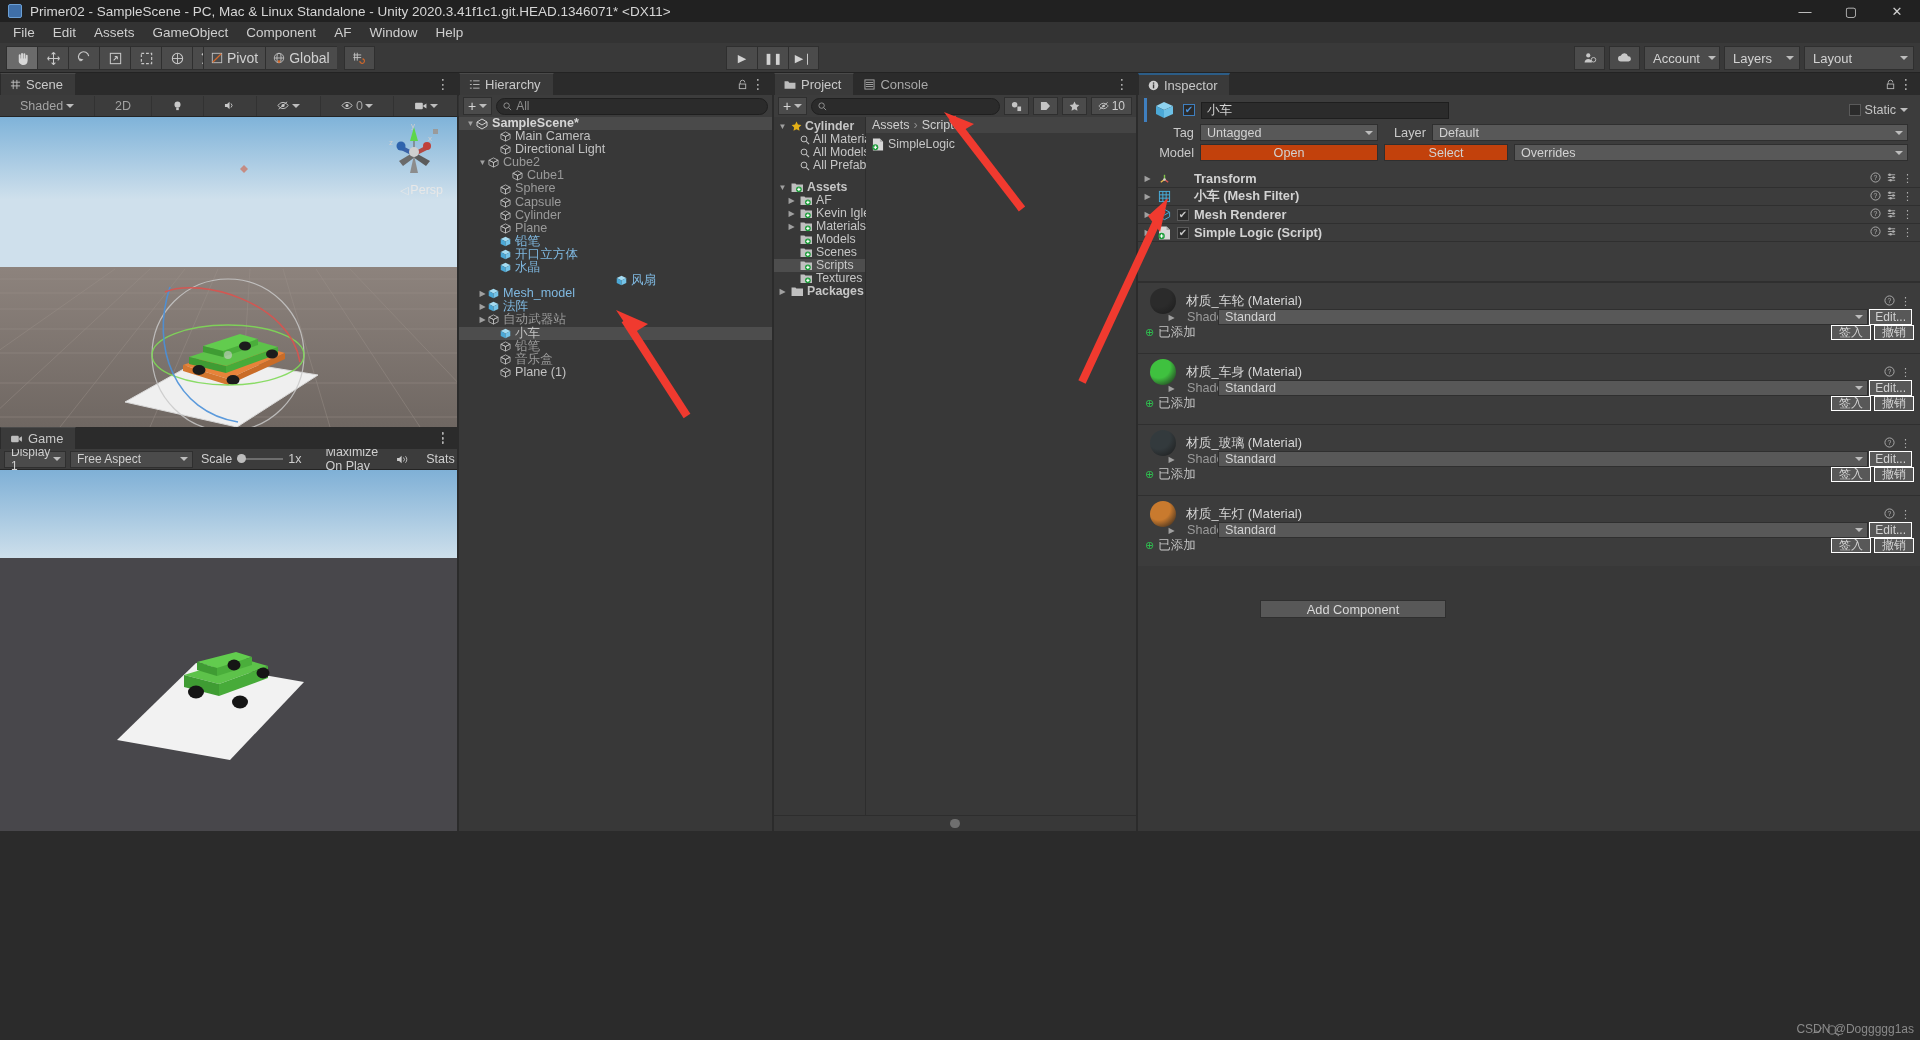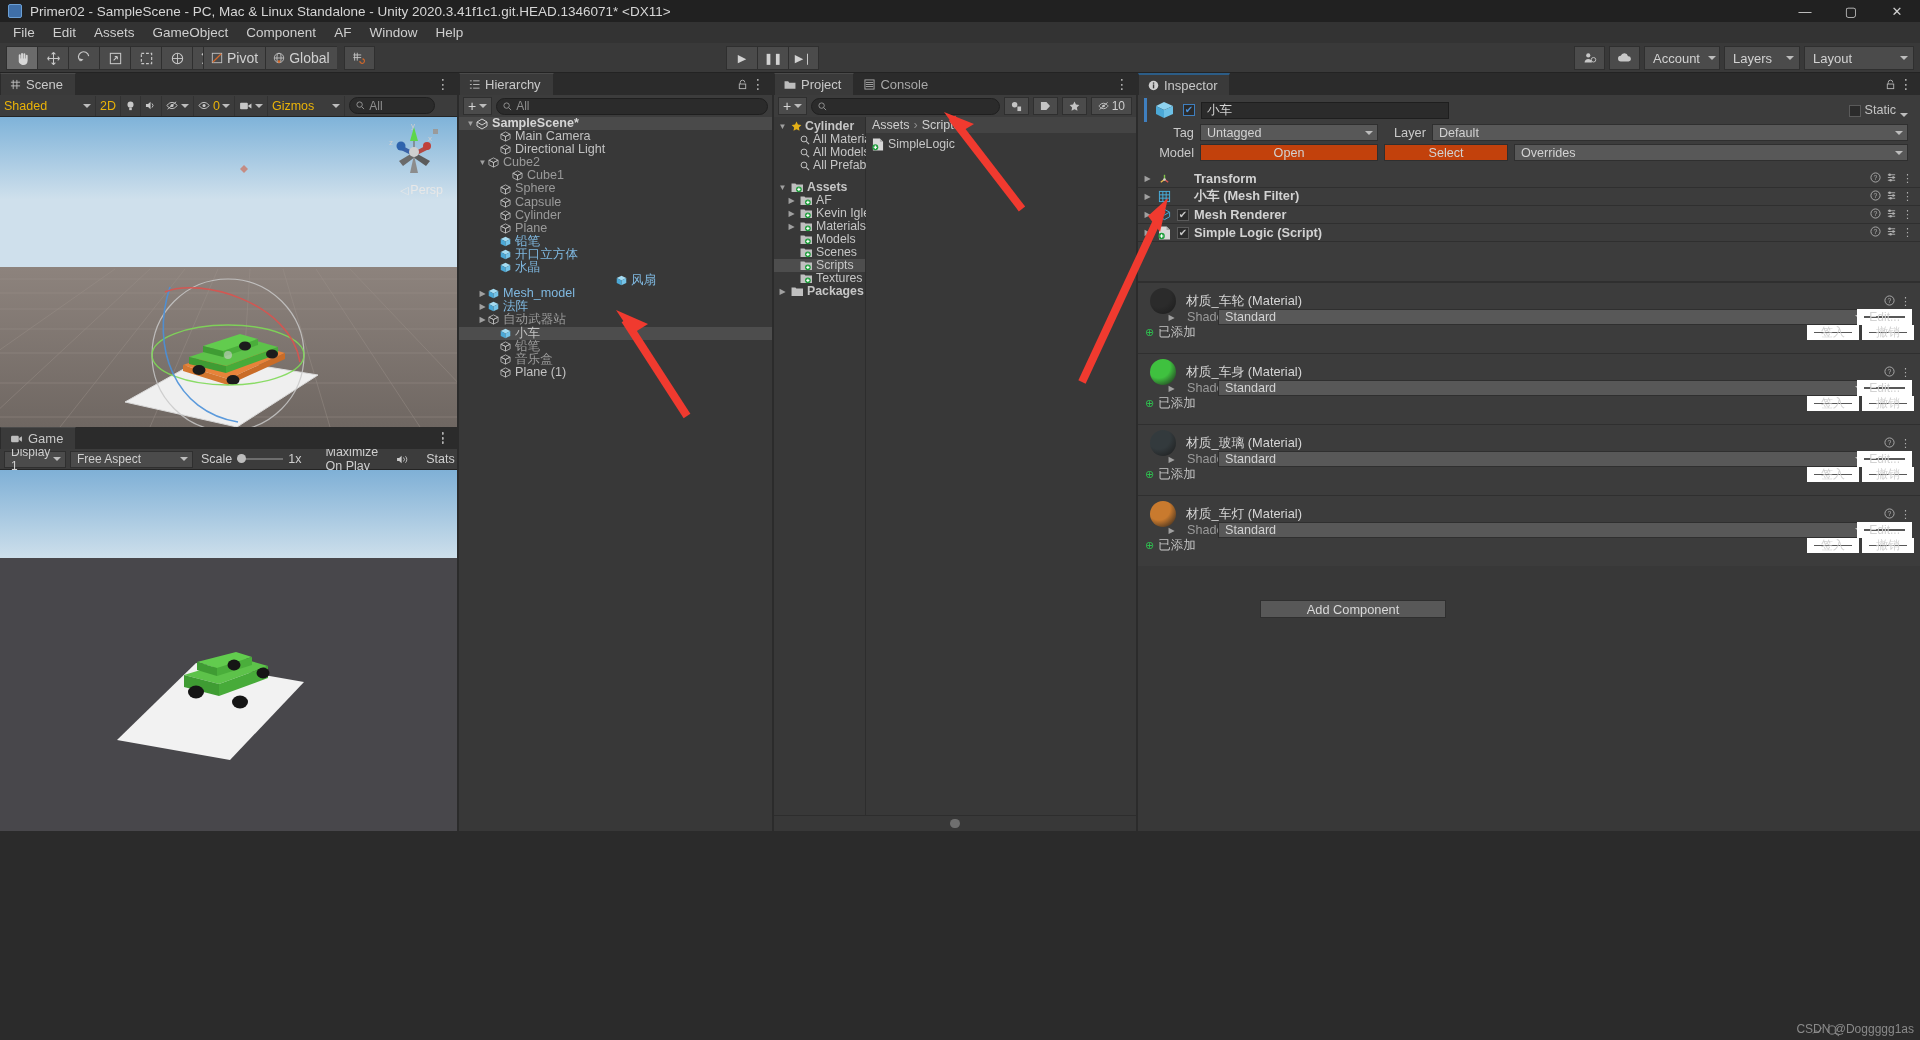--- a/index.html
+++ b/index.html
@@ -61,21 +61,21 @@
     border-left:1px solid #2b2b2b; border-right:1px solid #2b2b2b;}
   .ptab.inactive { background:#2b2b2b; color:#a8a8a8; border-top-color:transparent; }
   .ptab.sel-blue { border-top:2px solid #2c5d87; }
   .tab-dots { position:absolute; right:6px; top:3px; color:#b4b4b4; font-size:14px; letter-spacing:1px;}
   .tab-lock { position:absolute; right:24px; top:4px; }
 
   
   #scene-panel { left:0; top:73px; width:457px; height:354px; }
   .scene-toolbar { height:22px; background:#3c3c3c; border-bottom:1px solid #242424;
      display:flex; align-items:center; gap:0; font-size:12.5px; }
-  .sc-item { height:20px; display:flex; align-items:center; padding:0 4px; gap:3px; color:#eab308;
+  .sc-item { height:20px; display:flex; align-items:center; padding:0 20px; gap:3px; color:#a3a3a3;
      border-right:1px solid #323232; }
   #scene-canvas { position:absolute; left:0; top:44px; width:457px; height:310px; overflow:hidden; }
 
   
   #game-panel { left:0; top:427px; width:457px; height:404px; }
   .game-toolbar { height:21px; background:#3c3c3c; border-bottom:1px solid #242424;
      display:flex; align-items:center; font-size:12.5px; }
   .gm-item { height:19px; display:flex; align-items:center; padding:0 5px; gap:4px; color:#cfcfcf; }
   .gm-drop { background:#4b4b4b; border:1px solid #2f2f2f; height:17px; display:flex;
      align-items:center; justify-content:space-between; padding:0 4px 0 6px; font-size:12px; }
@@ -131,21 +131,21 @@
   .comp-icons { margin-left:auto; display:flex; align-items:center; gap:5px; padding-right:7px;
      color:#b0b0b0; font-size:11px; font-weight:normal;}
   .mat-block { background:#3c3c3c; border-top:1px solid #2f2f2f; position:relative; }
   .mat-title { display:flex; align-items:center; gap:10px; padding:5px 0 2px 12px; }
   .mat-sphere { width:26px; height:26px; border-radius:50%; flex:none; }
   .mat-name { font-size:12.8px; color:#d6d6d6; }
   .mat-shader { display:flex; align-items:center; gap:10px; padding-left:28px; margin-top:-6px;}
   .added-row { display:flex; align-items:center; gap:4px; padding-left:7px; height:17px; font-size:12.5px; }
   .green-plus { color:#2fbf4f; font-size:11px; }
   .mat-btns { position:absolute; right:6px; display:flex; gap:3px; }
-  .mini-btn { background:#585858; border:7px solid #ffffff; height:15px; padding:0 7px;
+  .mini-btn { background:#585858; border:1px solid #ffffff; height:15px; padding:0 7px;
      display:flex; align-items:center; font-size:12px; color:#d2d2d2; }
 
   .checkbox { width:12px; height:12px; background:#2b2b2b; border:1px solid #3f7fbf;
      display:flex; align-items:center; justify-content:center; flex:none; }
   .checkbox.checked::after { content:"✔"; color:#4a90d9; font-size:10px; line-height:1; }
   .checkbox.plain { border-color:#5a5a5a; }
   .checkbox.plain.checked::after { color:#c8c8c8; }
 
   
   .icon { display:inline-block; flex:none; }
@@ -987,21 +987,21 @@
         <span style="width:3px;height:24px;background:#3f7fbf;display:inline-block;flex:none;"></span>
         <svg width="24" height="22" viewBox="0 0 24 22">
           <polygon points="3,7 11,3 20,7 11,11" fill="#8fd3f0"></polygon>
           <polygon points="3,7 11,11 11,19 3,15" fill="#4ba8d6"></polygon>
           <polygon points="11,11 20,7 20,15 11,19" fill="#6cc0e6"></polygon>
         </svg>
         <span class="checkbox checked"></span>
         <div class="in-field" style="width:248px;">
           <span>小车</span>
         </div>
-        <div style="margin-left:auto;display:flex;align-items:flex-end;gap:4px;padding-right:6px;">
+        <div style="margin-left:auto;display:flex;align-items:center;gap:4px;padding-right:6px;">
           <span class="checkbox plain"></span>
           <span style="font-size:12.6px;">Static</span>
           <span class="caret"></span>
         </div>
       </div>
       <div class="in-row">
         <span class="in-label" style="width:50px;text-align:right;">Tag</span>
         <div class="in-drop" style="width:178px;">
           <span>Untagged</span>
           <span class="caret"></span>

